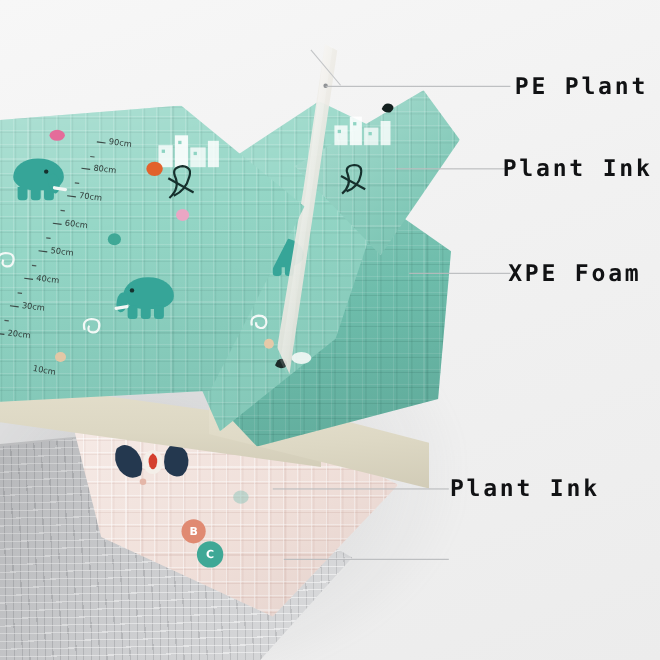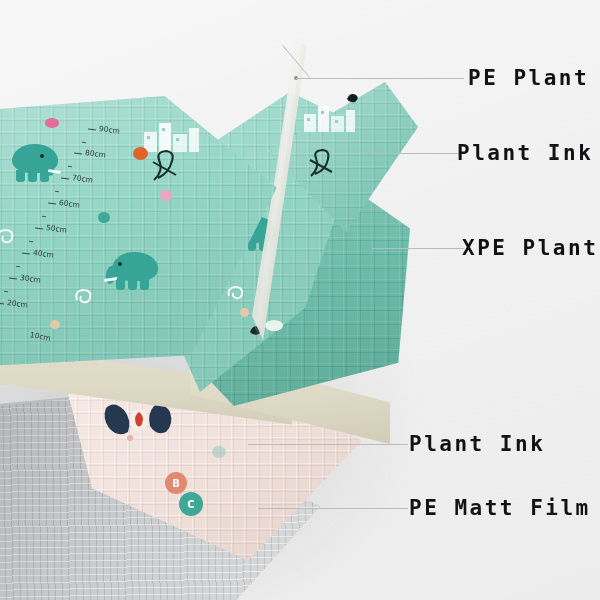--- a/index.html
+++ b/index.html
@@ -371,17 +371,16 @@
   <div class="leader-dot" style="left:294px; top:76px;"></div>
 
   <div class="leader" style="left:296px; top:78px;  width:168px;"></div>
   <div class="leader" style="left:360px; top:153px; width:100px;"></div>
   <div class="leader" style="left:372px; top:248px; width:92px;"></div>
   <div class="leader" style="left:248px; top:444px; width:160px;"></div>
   <div class="leader" style="left:258px; top:508px; width:150px;"></div>
 
   <div class="label" style="left:468px; top:66px;">PE Plant</div>
   <div class="label" style="left:457px; top:141px;">Plant Ink</div>
-  <div class="label" style="left:462px; top:236px;">XPE Plant</div>
+  <div class="label" style="left:462px; top:236px;">XPE Foam</div>
   <div class="label" style="left:409px; top:432px;">Plant Ink</div>
-  <div class="label" style="left:409px; top:496px;">PE Matt Film</div>
 
 </div>
 
 </body></html>

